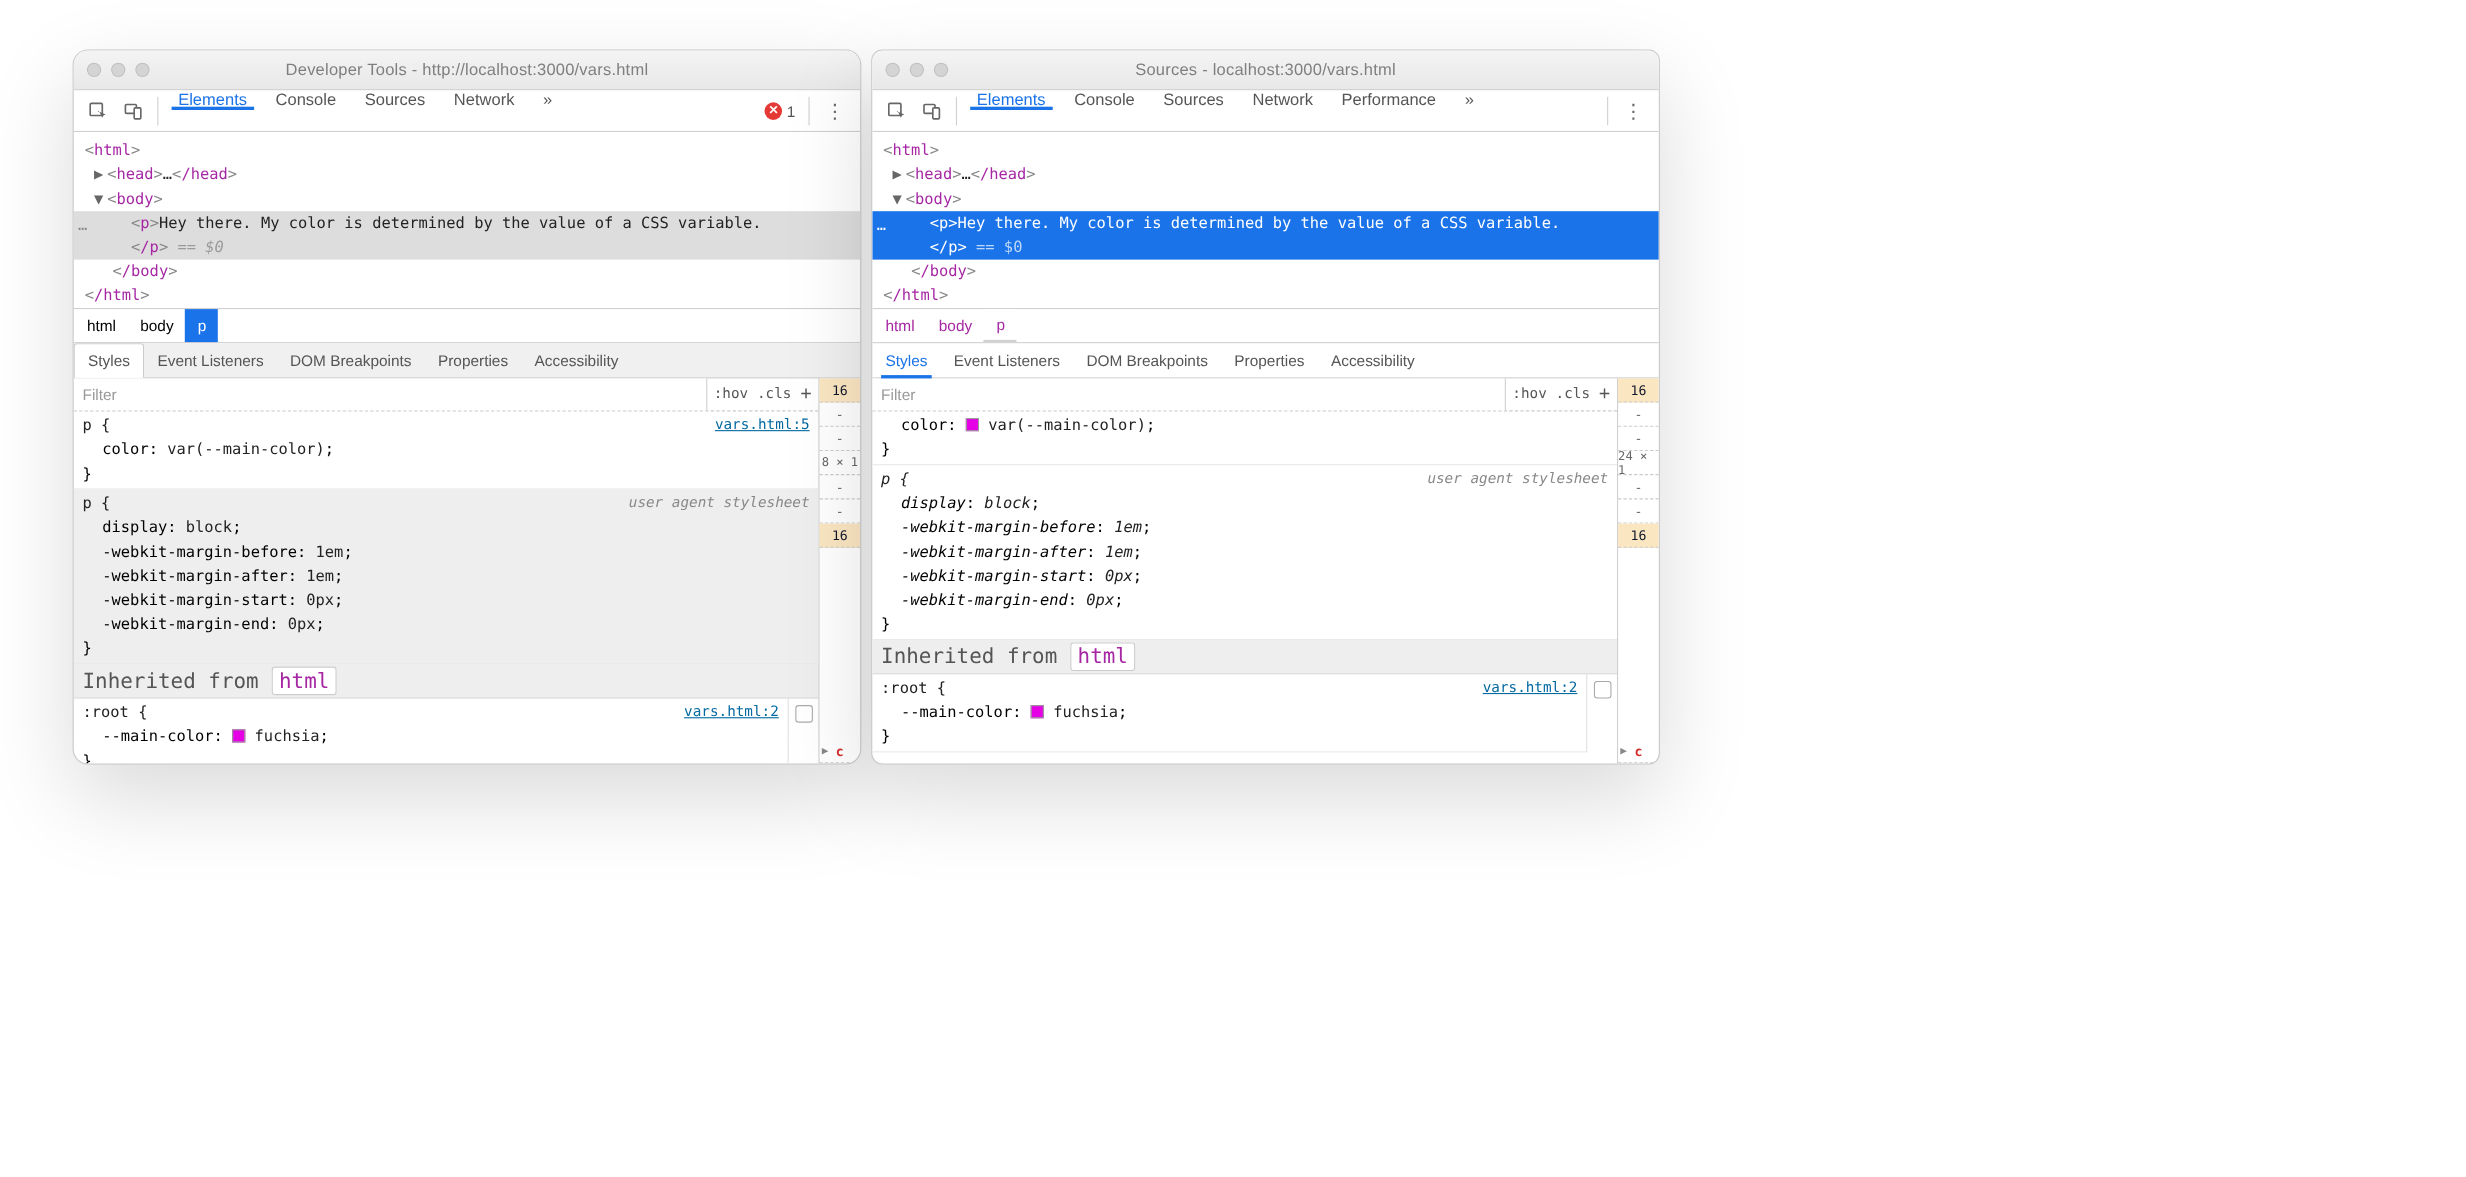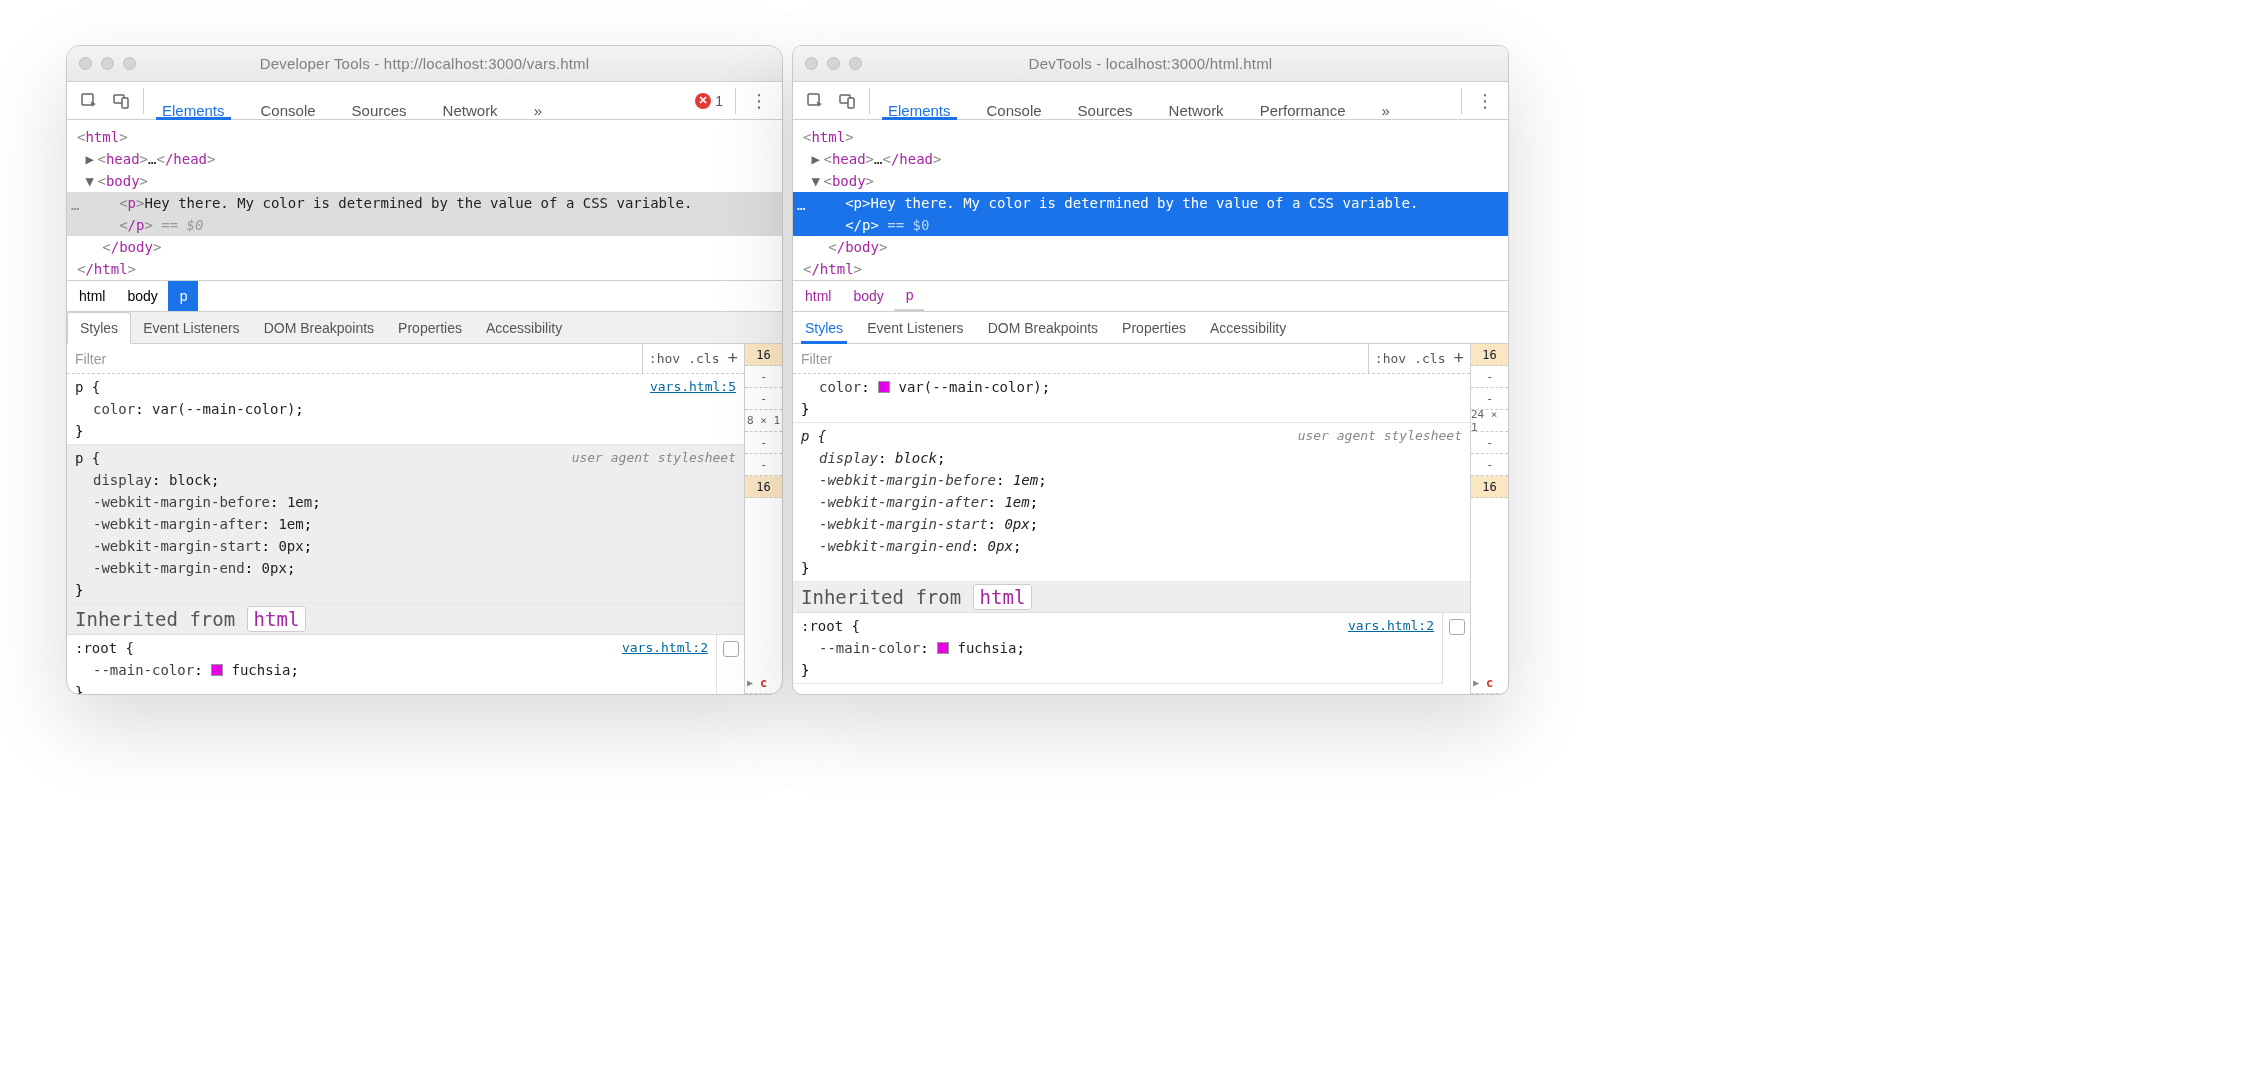--- a/index.html
+++ b/index.html
@@ -42,21 +42,21 @@
     font-size:15px;
     color:#555;
     position:relative;
   }
   .tabbar .icon {
     width:22px; height:22px; margin:0 5px;
     display:flex; align-items:center; justify-content:center;
     color:#666;
   }
   .tabbar .divider { width:1px; height:26px; background:#d0d0d0; margin:0 6px;}
-  .tabs { display:flex; gap:12px; align-items:flex-end; height:100%;}
+  .tabs { display:flex; gap:2px; align-items:flex-start; height:100%;}
   .tab {
     padding: 0 12px;
     display:flex; align-items:center;
     color:#555;
     cursor:pointer;
     position:relative;
   }
   .tab.active { color:#1a73e8; }
   .tab.active::after {
     content:""; position:absolute; left:6px; right:6px; bottom:-1px; height:3px; background:#1a73e8;
@@ -198,21 +198,21 @@
     border-bottom:1px solid #e8e8e8;
   }
   .rule.ua-left { background:#eee; }
   .rule .src {
     position:absolute; right:8px; top:2px;
     color:#0369a1; font-size:13px; text-decoration:underline;
   }
   .rule .src.noline { text-decoration:none; font-style:italic; color:#888; }
   .rule .sel  { color:#222; }
   .rule .sel.italic { font-style:italic; }
-  .rule .pname { color:#404040; }
+  .rule .pname { color:#000000; }
   .rule .pname.italic { font-style:italic; }
   .rule .pval  { color:#222; }
   .rule .pval.italic{ font-style:italic;}
   .rule .ind { padding-left:18px; display:block;}
   .swatch { display:inline-block; width:12px; height:12px; background:#e600e6; vertical-align:-1px; border:1px solid #999;}
   .inheritbar {
     background:#eee; padding:4px 8px;
     font-size:19px; color:#555;
     border-bottom:1px solid #ddd;
   }
@@ -370,21 +370,21 @@
 </div>
 
 <div class="win right">
 
   <div class="titlebar">
     <div class="traffic">
       <span class="dot"></span>
       <span class="dot"></span>
       <span class="dot"></span>
     </div>
-    <div class="title">DevTools - localhost:3000/html.html</div>
+    <div class="title">Sources - localhost:3000/vars.html</div>
   </div>
 
   <div class="tabbar">
     <span class="icon">
       <svg width="18" height="18" viewBox="0 0 18 18" fill="none" stroke="#666" stroke-width="1.5">
             <rect x="2" y="2" width="11" height="11" rx="1"></rect>
             <path d="M9 9 l7 3 -2 1 -1 2 -3-6z" fill="#666" stroke="none"></path>
           </svg>
     </span>
     <span class="icon">

